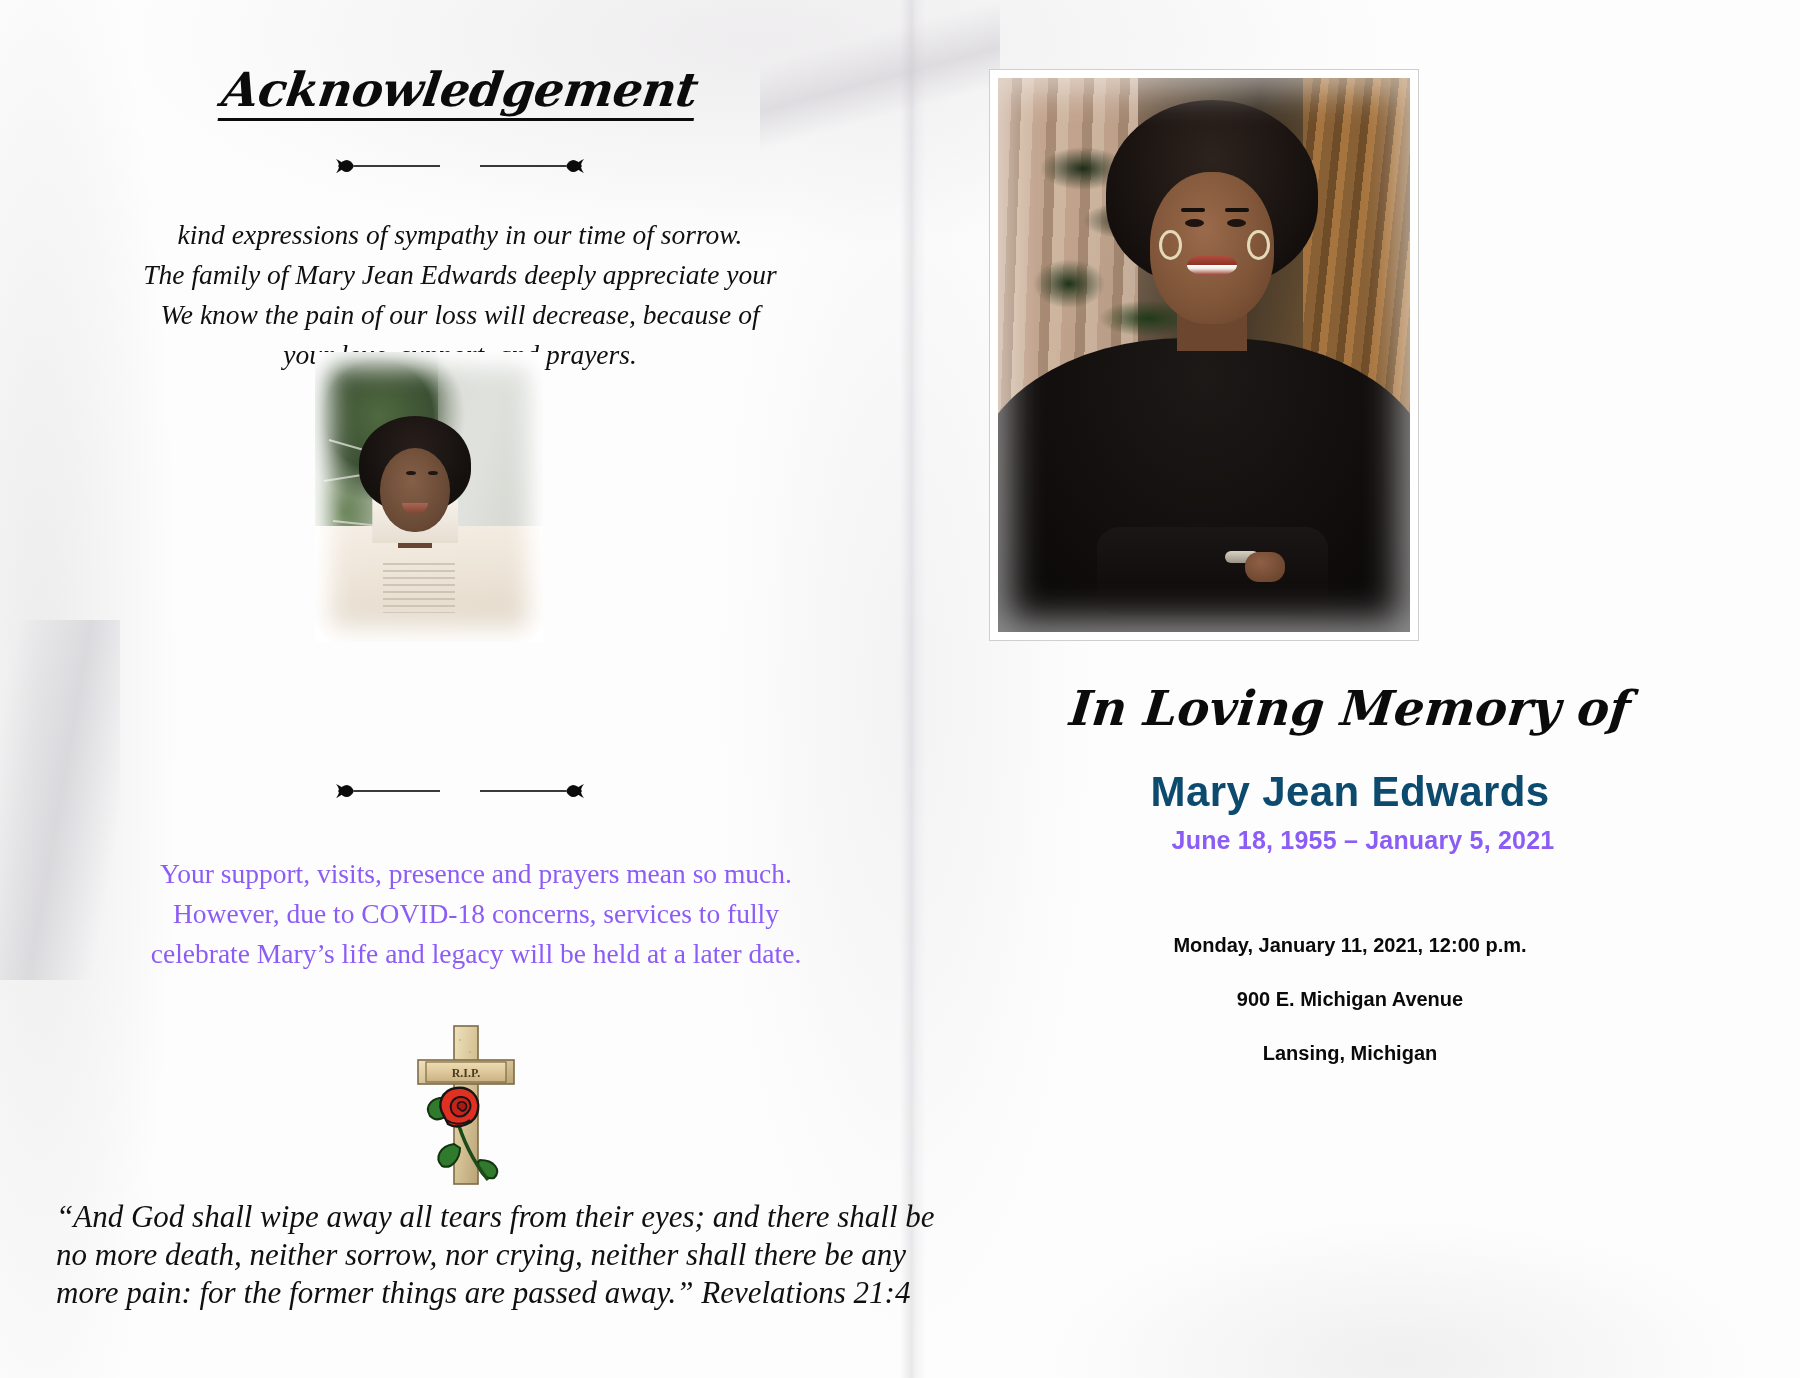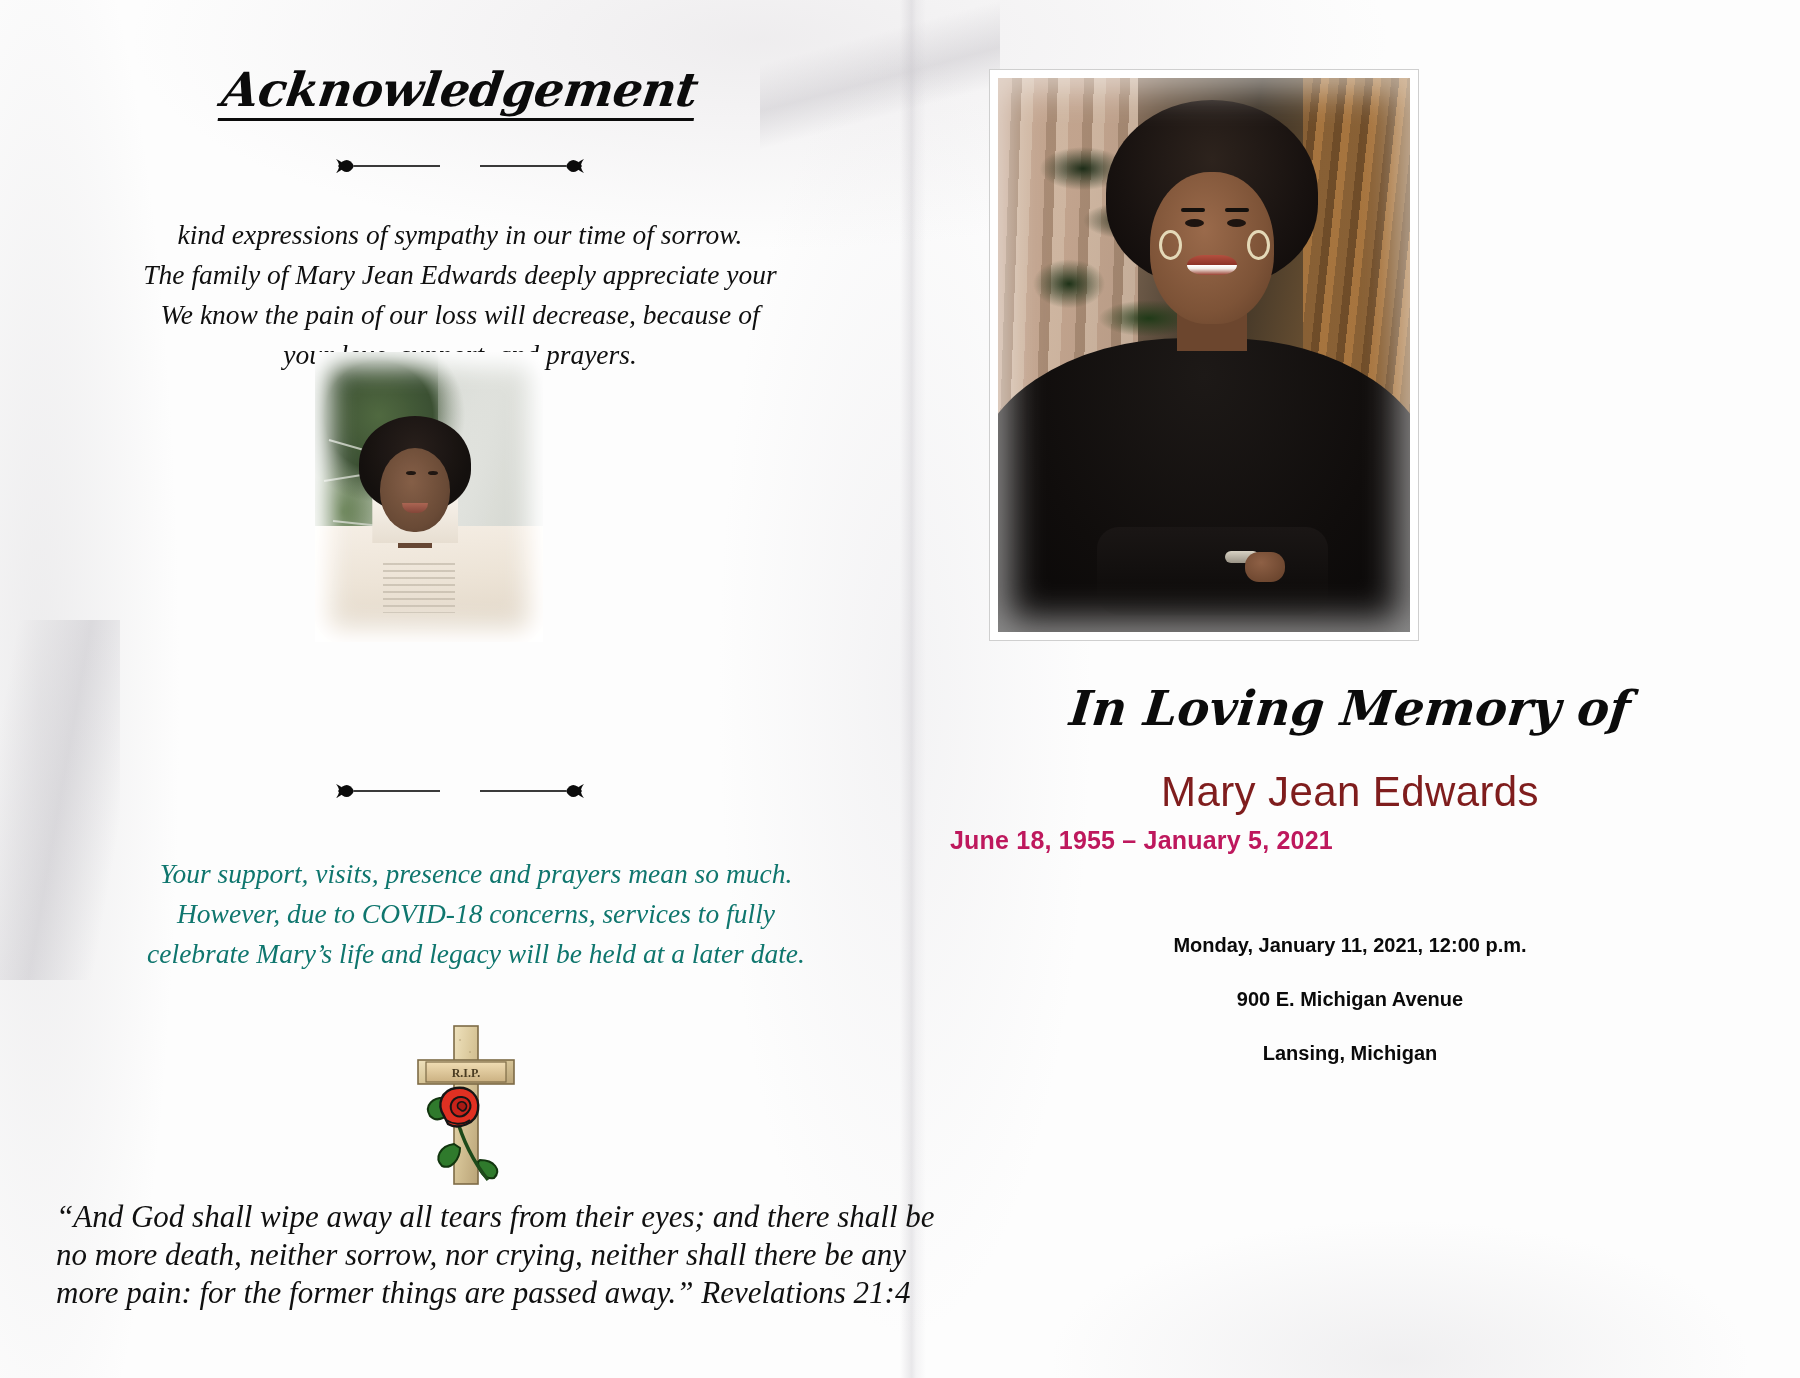--- a/index.html
+++ b/index.html
@@ -103,24 +103,23 @@
     line-height: 40px;
     color: #101010;
     padding: 0 40px;
   }
   .ack-body div { white-space: nowrap; }
 
   .covid-body {
     margin-top: 6px;
     text-align: center;
     font-family: "Liberation Serif", serif;
-    font-style: italic;
     font-size: 27.5px;
     line-height: 40px;
-    color: #0f766e;
+    color: #8b5cf6;
     padding: 0 16px;
   }
   .covid-body div { white-space: nowrap; }
 
   .verse-body {
     text-align: center;
     font-family: "Liberation Serif", serif;
     font-style: italic;
     font-size: 31px;
     line-height: 38px;
@@ -372,34 +371,35 @@
     letter-spacing: 0px;
     color: #0b0b0b;
     transform: skewX(-6deg);
   }
   .deceased-name {
     position: absolute;
     left: 0; top: 768px;
     width: 100%;
     text-align: center;
     font-family: "Liberation Sans", sans-serif;
-    font-weight: 400;
+    font-weight: 700;
     font-size: 42px;
     letter-spacing: 0.4px;
-    color: #7f1d1d;
+    color: #0c4a6e;
   }
   .deceased-dates {
     position: absolute;
-    left: 0; top: 826px;
+    left: 13px; top: 826px;
     width: 100%;
+    text-align: center;
     font-family: "Liberation Sans", sans-serif;
     font-weight: 700;
     font-size: 25px;
     letter-spacing: 0.2px;
-    color: #be185d;
+    color: #8b5cf6;
   }
   .service-block {
     position: absolute;
     left: 0; top: 918px;
     width: 100%;
     text-align: center;
     font-family: "Liberation Sans", sans-serif;
     font-weight: 700;
     font-size: 20px;
     line-height: 54px;

